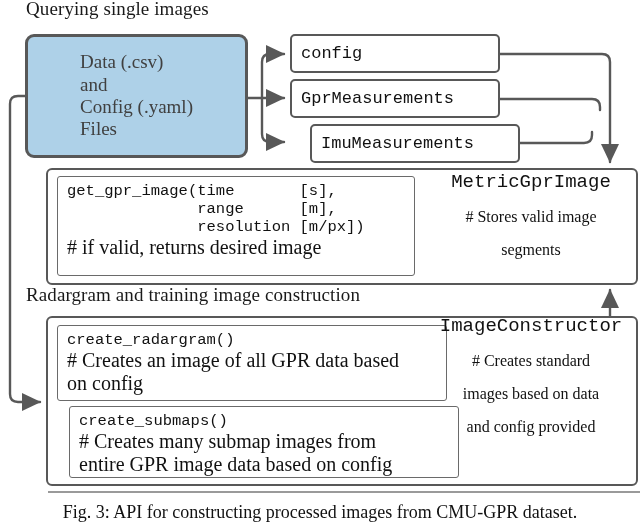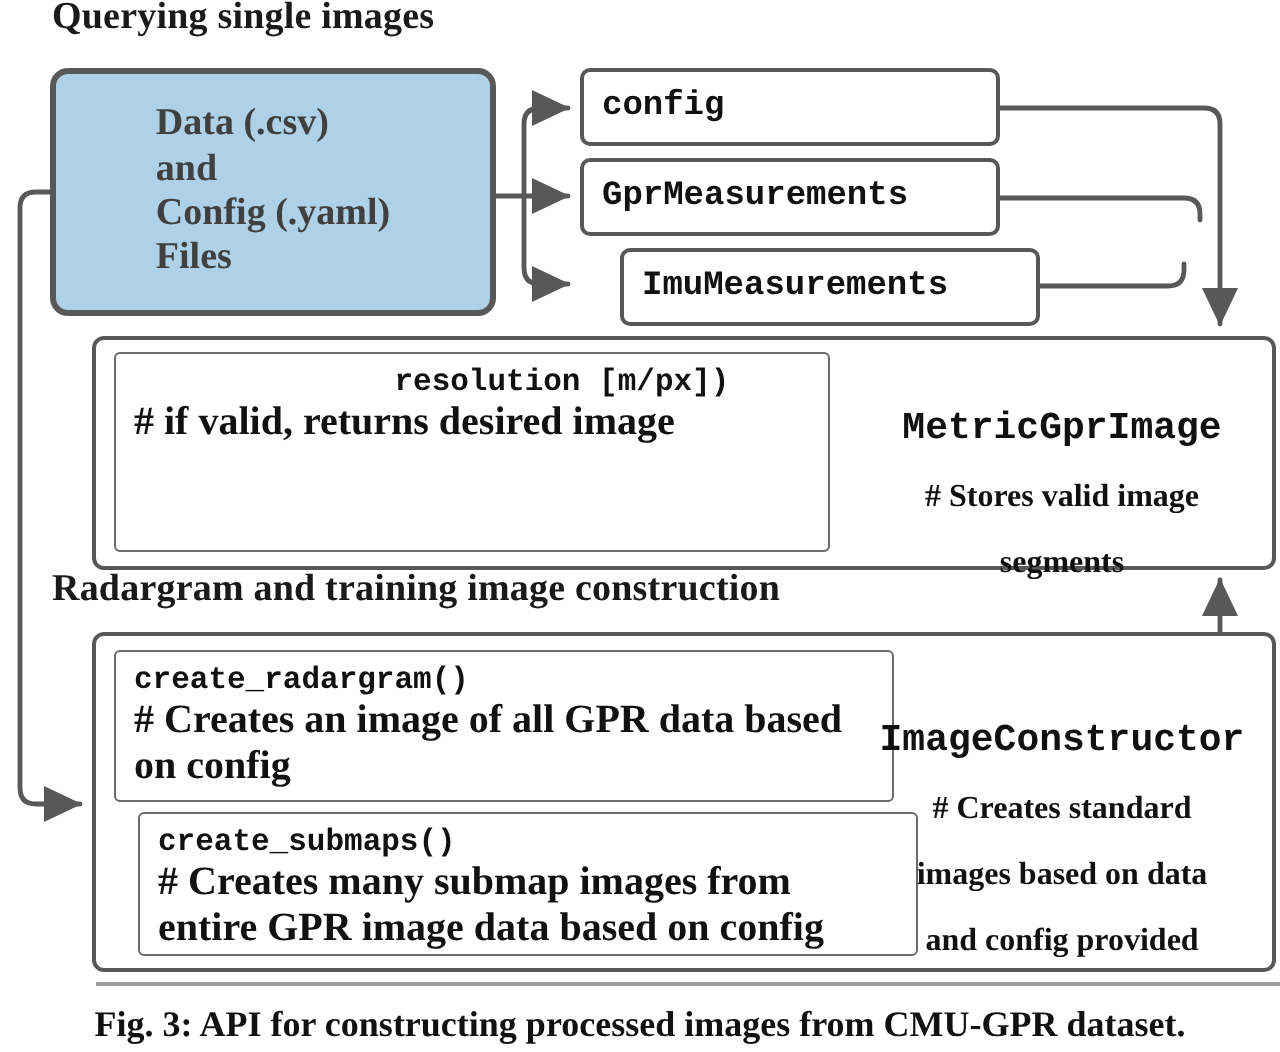--- a/index.html
+++ b/index.html
@@ -1,19 +1,19 @@
 <!DOCTYPE html>
 <html><head>
 <meta charset="utf-8">
 <style>
   html,body{margin:0;padding:0;background:#fff;}
   body{width:640px;height:526px;position:relative;overflow:hidden;
        font-family:"Liberation Serif", serif;color:#111;}
 
-  #canvas{position:absolute;left:0;top:0;width:640px;height:406px;font-weight:bold;}
+  #canvas{position:absolute;left:0;top:0;width:640px;height:406px;}
 
   .svg-layer{position:absolute;left:0;top:0;width:640px;height:526px;}
 
   .section-title{
     position:absolute;
     font-family:"Liberation Serif", serif;
     font-size:19px;
     color:#1a1a1a;
     white-space:nowrap;
     letter-spacing:.1px;
@@ -91,30 +91,29 @@
   .classcap{
     position:absolute;
     text-align:center;
     color:#111;
   }
   .classcap .cname{
     font-family:"Liberation Mono", monospace;
     font-size:19px;
     white-space:nowrap;
     line-height:1.1;
-    margin-top:32px;
   }
   .classcap .cdesc{
     font-family:"Liberation Serif", serif;
     font-size:16px;
     line-height:1.12;
     margin-top:15px;
   }
   #cap-metric{left:424px; top:172px; width:214px;}
-  #cap-constructor{left:424px; top:328px; width:214px;}
+  #cap-constructor{left:424px; top:316px; width:214px;}
 
   
   #hrule{position:absolute;left:48px;top:491px;width:592px;height:2px;background:#9a9a9a;}
   #figcaption{
     position:absolute;left:0;top:502px;width:640px;
     text-align:center;
     font-family:"Liberation Serif", serif;
     font-size:18px;
     color:#111;
     white-space:nowrap;
@@ -168,20 +167,22 @@
   <div class="box small-box" id="box-gpr">
     <span>GprMeasurements</span>
   </div>
   <div class="box small-box" id="box-imu">
     <span>ImuMeasurements</span>
   </div>
 
   <div class="outer" id="outer-metric"></div>
 
   <div class="inner" id="inner-getgpr">
+    <div class="code">get_gpr_image(time       [s],</div>
+    <div class="code">              range      [m],</div>
     <div class="code">              resolution [m/px])</div>
     <div class="comment"># if valid, returns desired image</div>
   </div>
 
   <div class="classcap" id="cap-metric">
     <div class="cname">MetricGprImage</div>
     <div class="cdesc"># Stores valid image</div>
     <div class="cdesc">segments</div>
   </div>
 

